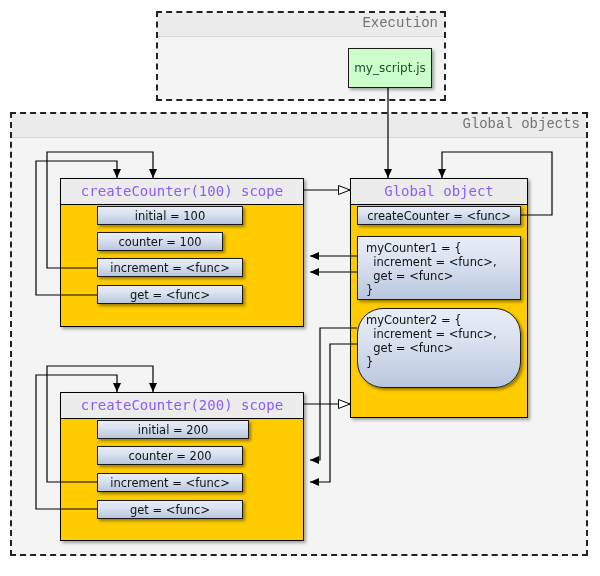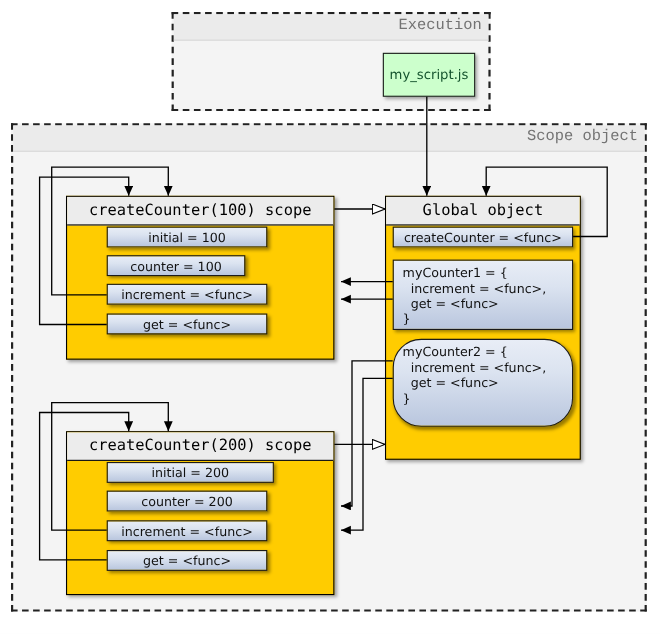--- a/index.html
+++ b/index.html
@@ -9,21 +9,21 @@
 
   .frame{position:absolute;border:2px dashed #222;background:#f4f4f4;box-sizing:border-box;}
   .frame-title{position:absolute;right:6px;top:2px;font-size:14px;color:#737373;
     font-family:Liberation Mono, monospace;}
   .frame-titlebar{position:absolute;left:0;top:0;right:0;height:24px;background:#ebebeb;
     border-bottom:1px solid #d8d8d8;box-sizing:border-box;}
 
   .objbox{position:absolute;box-sizing:border-box;border:1px solid #000;
     background:#fc0;box-shadow:2px 2px 3px rgba(0,0,0,.35);}
   .objbox > .hdr{height:25px;line-height:25px;text-align:center;background:#ececec;
-    border-bottom:1px solid #000;font-family:"DejaVu Sans Mono",monospace;font-size:14px;color:#000000;}
+    border-bottom:1px solid #000;font-family:"DejaVu Sans Mono",monospace;font-size:14px;color:#8b5cf6;}
 
   .slot{position:absolute;box-sizing:border-box;border:1px solid #1b1b1b;
     background:linear-gradient(180deg,#e8edf6 0%,#dbe3f0 38%,#b9c6de 100%);
     box-shadow:2px 2px 3px rgba(0,0,0,.4);
     font-size:11.5px;color:#111;font-family:"DejaVu Sans",sans-serif;}
   .slot.center{display:flex;align-items:center;justify-content:center;}
   .slot.multi{padding:4px 0 0 8px;line-height:14px;white-space:pre;}
 
   .scriptbox{position:absolute;box-sizing:border-box;border:1px solid #1b1b1b;
     background:#ccffcc;box-shadow:2px 2px 3px rgba(0,0,0,.35);
@@ -37,21 +37,21 @@
 
   <div class="frame" style="left:156px;top:11px;width:290px;height:90px;">
     <div class="frame-titlebar"></div>
     <div class="frame-title">Execution</div>
   </div>
 
   <div class="scriptbox" style="left:348px;top:48px;width:84px;height:40px;">my_script.js</div>
 
   <div class="frame" style="left:10px;top:112px;width:578px;height:444px;">
     <div class="frame-titlebar"></div>
-    <div class="frame-title">Scope object</div>
+    <div class="frame-title">Global objects</div>
   </div>
 
   <div class="objbox" style="left:60px;top:178px;width:244px;height:149px;">
     <div class="hdr">createCounter(100) scope</div>
   </div>
   <div class="slot center" style="left:97px;top:206px;width:146px;height:19px;">initial = 100</div>
   <div class="slot center" style="left:97px;top:232px;width:126px;height:19px;">counter = 100</div>
   <div class="slot center" style="left:97px;top:258px;width:146px;height:19px;">increment = &lt;func&gt;</div>
   <div class="slot center" style="left:97px;top:285px;width:146px;height:19px;">get = &lt;func&gt;</div>
 

